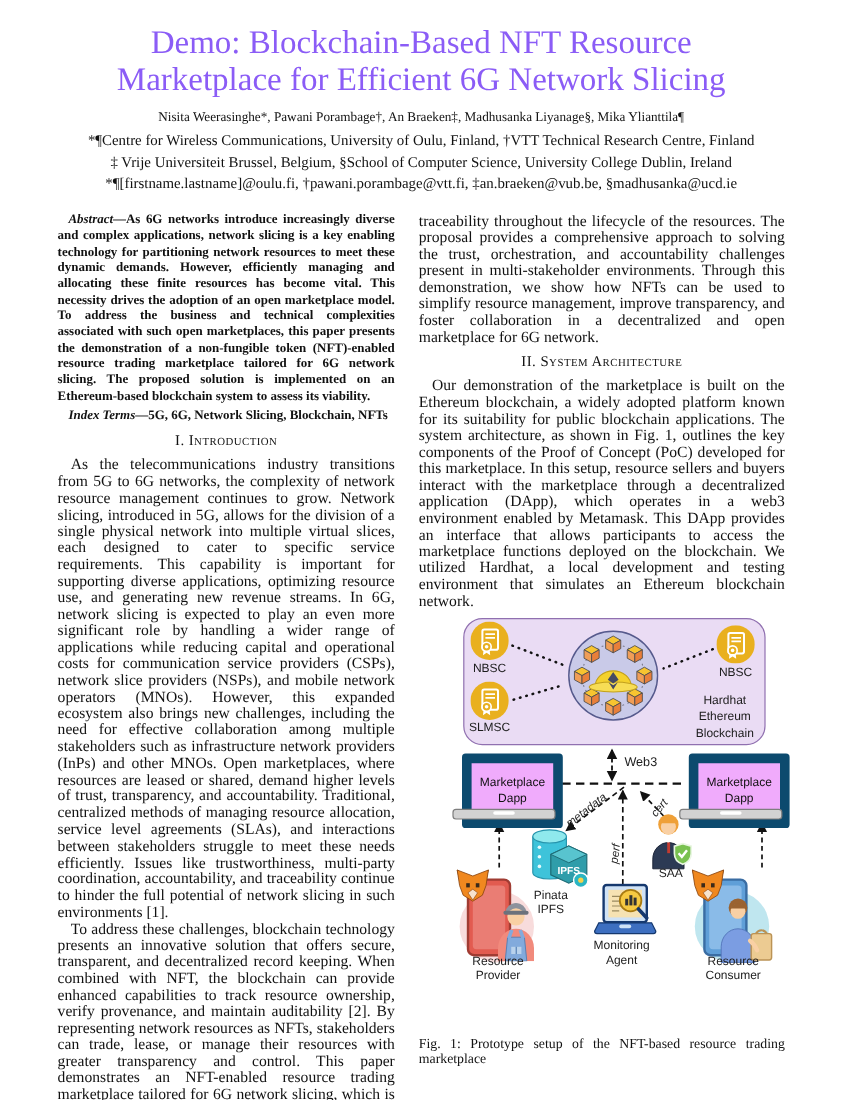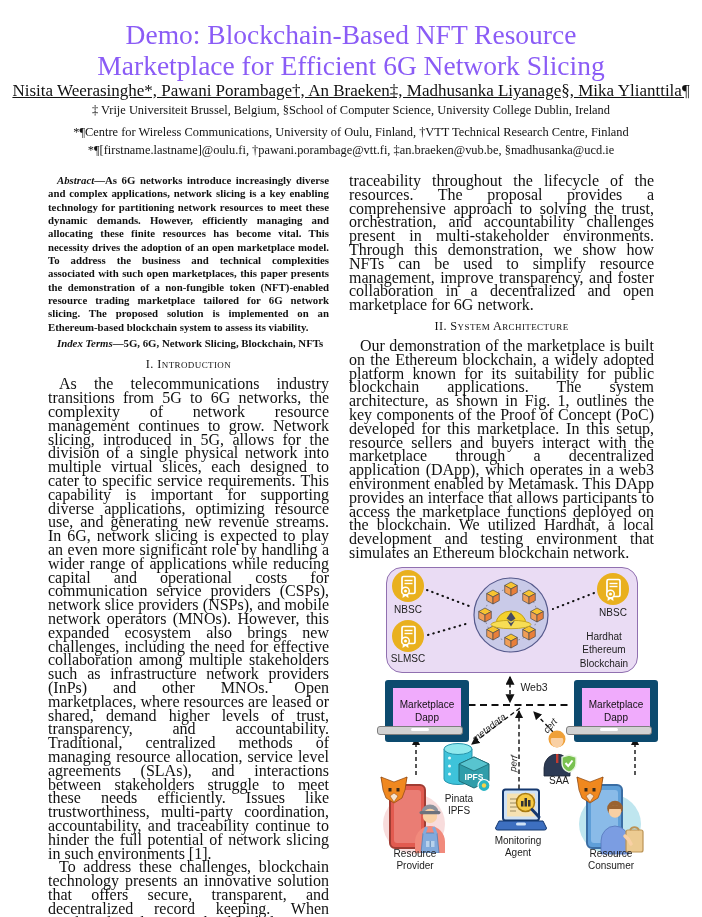--- a/index.html
+++ b/index.html
@@ -3,26 +3,26 @@
 <meta charset="utf-8">
 <style>
   html,body{margin:0;padding:0;}
   body{
     width:702px;height:917px;background:#ffffff;overflow:hidden;position:relative;
     font-family:"Liberation Serif",serif;color:#111;
     -webkit-font-smoothing:antialiased;
   }
   .titleblock{text-align:center;margin-top:19px;}
   .ptitle{font-size:27.5px;line-height:31px;color:#8b5cf6;}
-  .authors{font-size:17px;text-decoration:underline;}
+  .authors{font-size:11px;margin-top:11px;}
   .affil{font-size:12.4px;line-height:18px;}
   .affil.first{margin-top:4px;}
   .cols{display:flex;gap:20px;padding:0 48px;margin-top:15px;}
   .col{width:305px;}
-  .p{font-size:16px;line-height:13.8px;text-align:justify;text-indent:11px;margin:0;}
+  .p{font-size:13px;line-height:13.8px;text-align:justify;text-indent:11px;margin:0;}
   .p.noind{text-indent:0;}
   .abs{font-weight:bold;font-size:10.8px;line-height:13.35px;text-align:justify;text-indent:9px;margin:0;}
   .lead{font-style:italic;}
   .idx{margin-top:3px;}
   .sec{font-size:12.3px;font-weight:normal;font-variant:small-caps;letter-spacing:.4px;text-align:center;margin:7px 0 5px 0;}
   .figcap{font-size:11.5px;line-height:13.8px;text-align:justify;margin:5px 0 0 0;}
   .afterfig{margin-top:6px;}
   
   .fig{position:relative;width:306px;height:347px;margin-top:4px;}
   .fig svg{display:block;}
@@ -48,22 +48,22 @@
 </style>
 </head>
 <body>
 
 <div class="titleblock">
   <div class="ptitle">
     <div>Demo: Blockchain-Based NFT Resource</div>
     <div>Marketplace for Efficient 6G Network Slicing</div>
   </div>
   <div class="authors">Nisita Weerasinghe*, Pawani Porambage†, An Braeken‡, Madhusanka Liyanage§, Mika Ylianttila¶</div>
+  <div class="affil first">*¶Centre for Wireless Communications, University of Oulu, Finland, †VTT Technical Research Centre, Finland</div>
   <div class="affil">‡ Vrije Universiteit Brussel, Belgium, §School of Computer Science, University College Dublin, Ireland</div>
-  <div class="affil first">*¶Centre for Wireless Communications, University of Oulu, Finland, †VTT Technical Research Centre, Finland</div>
   <div class="affil">*¶[firstname.lastname]@oulu.fi, †pawani.porambage@vtt.fi, ‡an.braeken@vub.be, §madhusanka@ucd.ie</div>
 </div>
 
 <div class="cols">
 
   <div class="col">
     <p class="abs"><span class="lead">Abstract</span><span>—As 6G networks introduce increasingly diverse and complex applications, network slicing is a key enabling technology for partitioning network resources to meet these dynamic demands. However, efficiently managing and allocating these finite resources has become vital. This necessity drives the adoption of an open marketplace model. To address the business and technical complexities associated with such open marketplaces, this paper presents the demonstration of a non-fungible token (NFT)-enabled resource trading marketplace tailored for 6G network slicing. The proposed solution is implemented on an Ethereum-based blockchain system to assess its viability.</span></p>
     <p class="abs idx"><span class="lead">Index Terms</span><span>—5G, 6G, Network Slicing, Blockchain, NFTs</span></p>
     <h3 class="sec">I. Introduction</h3>
     <p class="p">As the telecommunications industry transitions from 5G to 6G networks, the complexity of network resource management continues to grow. Network slicing, introduced in 5G, allows for the division of a single physical network into multiple virtual slices, each designed to cater to specific service requirements. This capability is important for supporting diverse applications, optimizing resource use, and generating new revenue streams. In 6G, network slicing is expected to play an even more significant role by handling a wider range of applications while reducing capital and operational costs for communication service providers (CSPs), network slice providers (NSPs), and mobile network operators (MNOs). However, this expanded ecosystem also brings new challenges, including the need for effective collaboration among multiple stakeholders such as infrastructure network providers (InPs) and other MNOs. Open marketplaces, where resources are leased or shared, demand higher levels of trust, transparency, and accountability. Traditional, centralized methods of managing resource allocation, service level agreements (SLAs), and interactions between stakeholders struggle to meet these needs efficiently. Issues like trustworthiness, multi-party coordination, accountability, and traceability continue to hinder the full potential of network slicing in such environments [1].</p>

